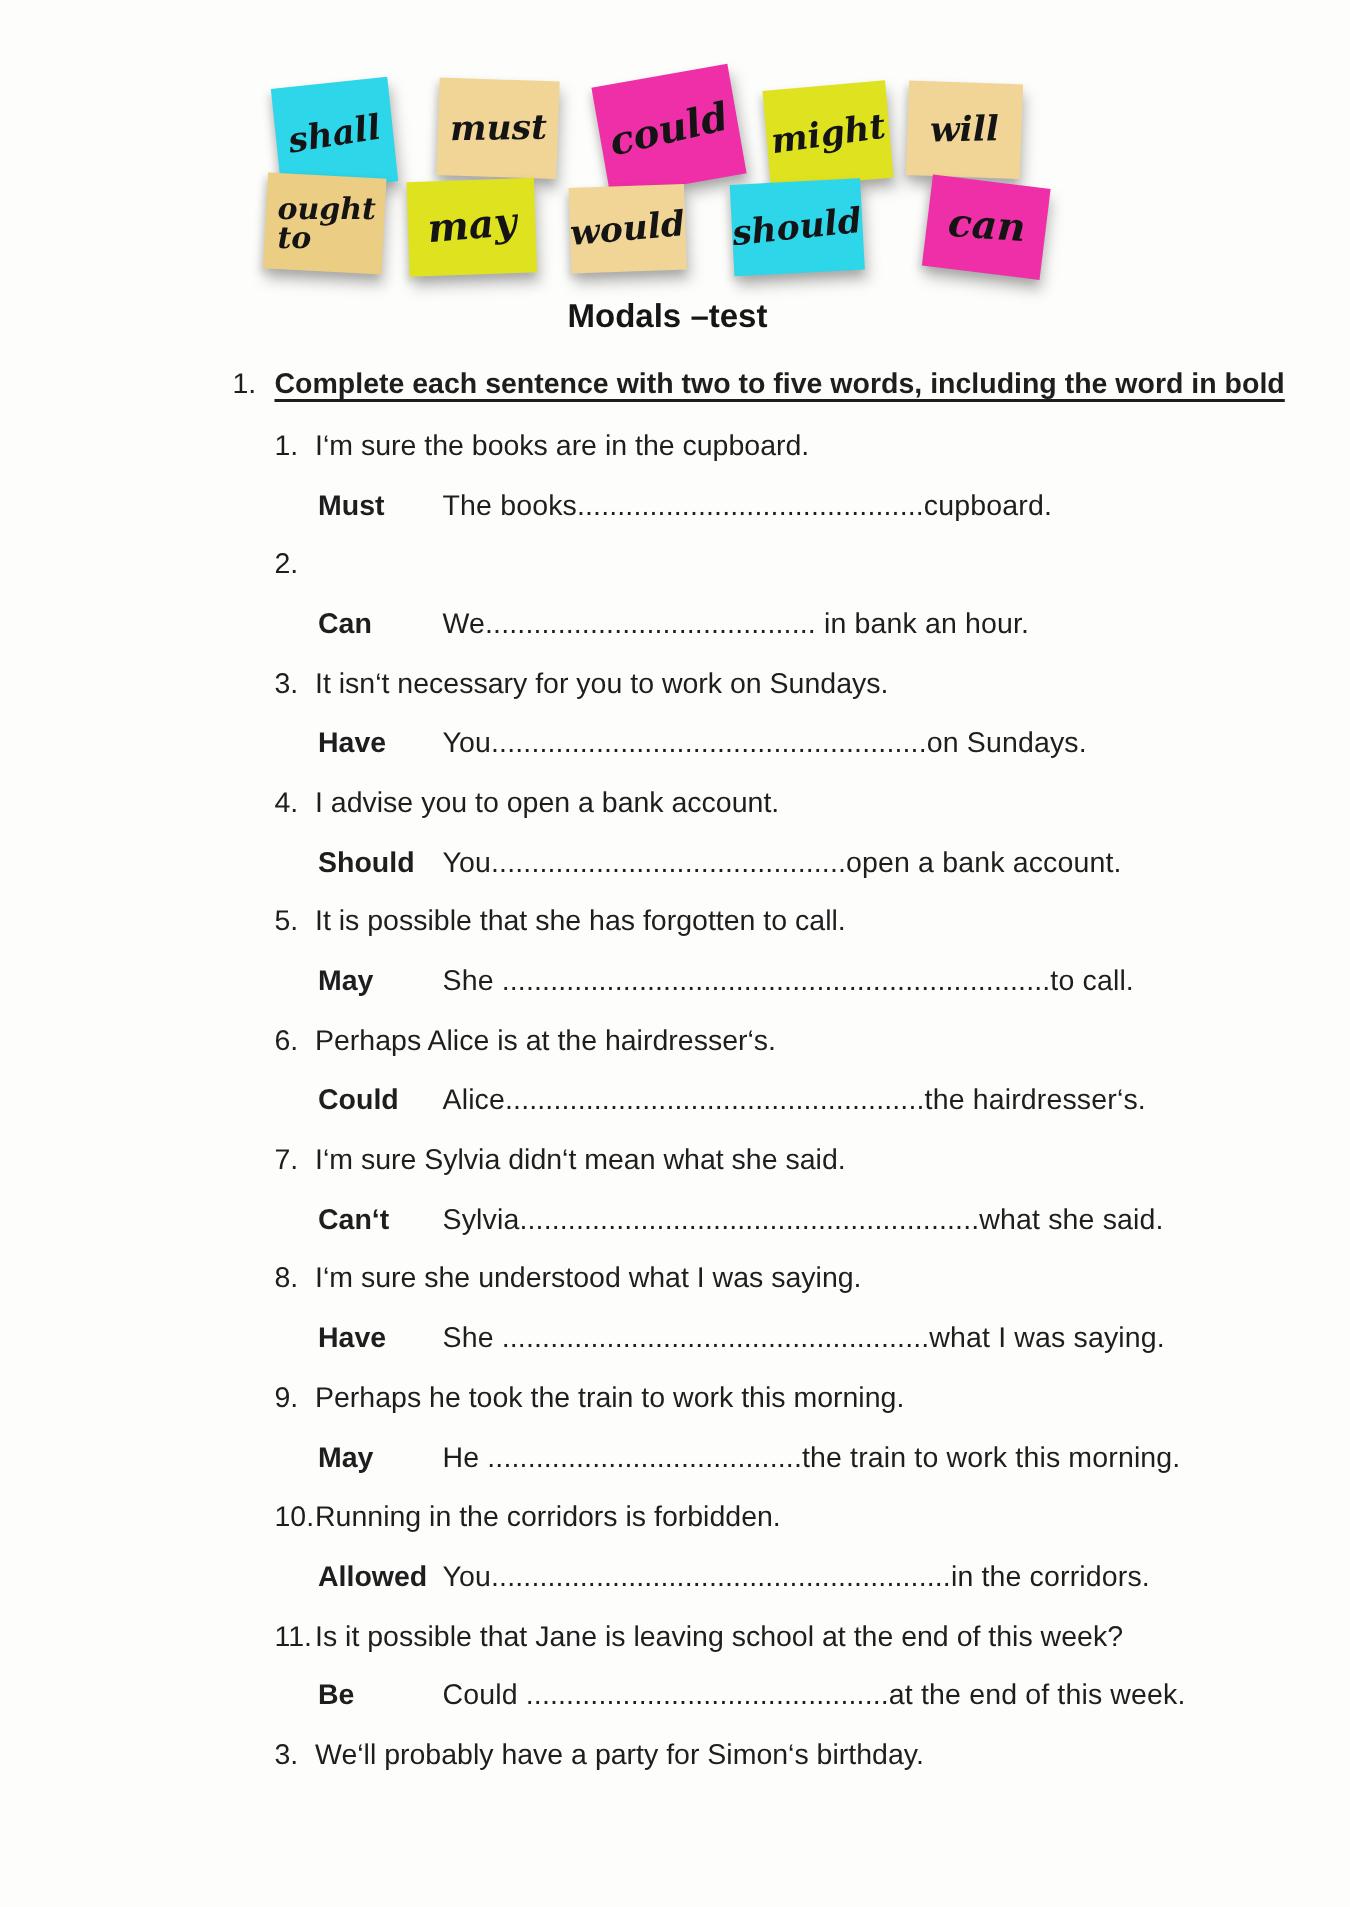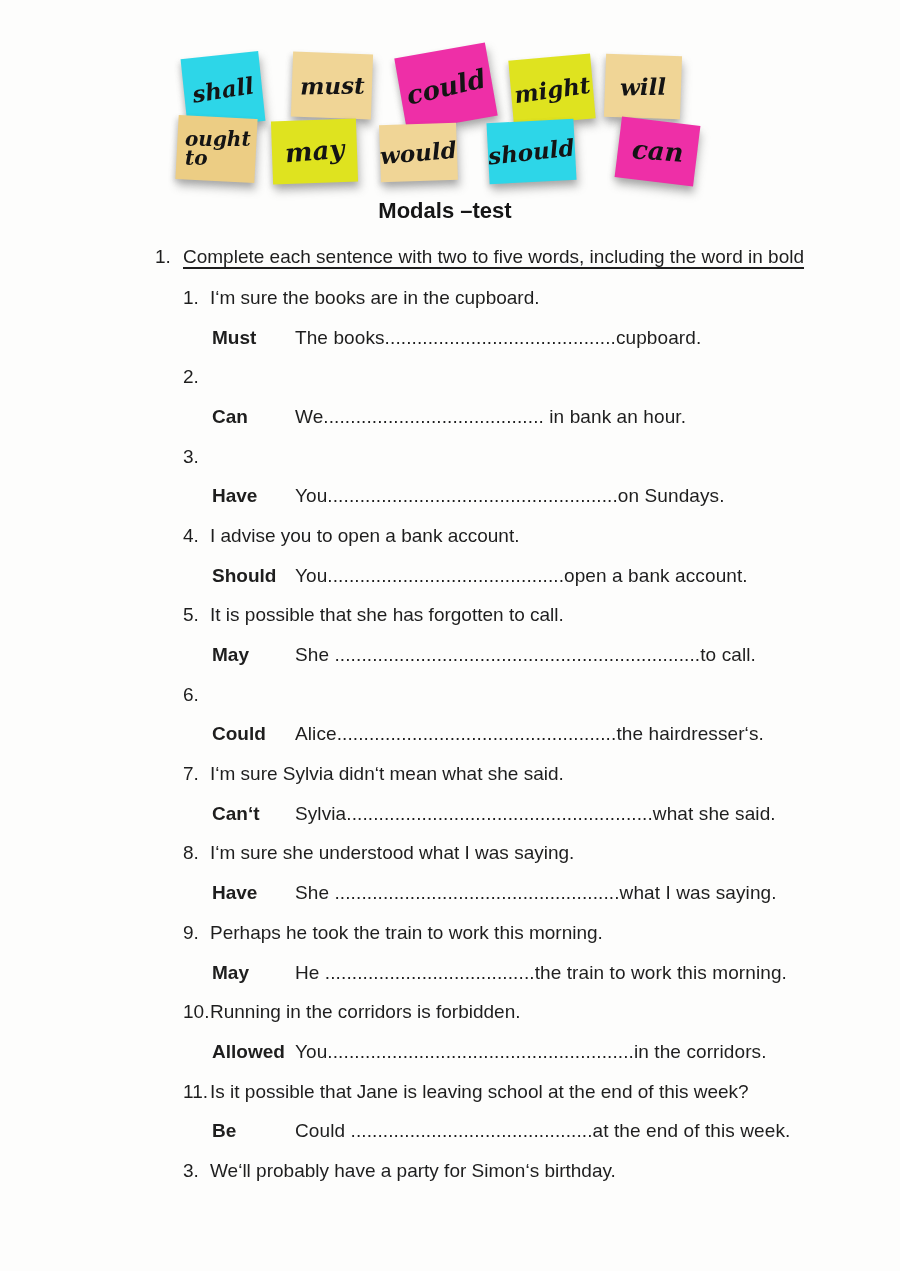--- a/index.html
+++ b/index.html
@@ -52,20 +52,21 @@
   
   .instruction {
     position:absolute; top:246px; left:155px; right:20px;
     display:flex; align-items:baseline;
   }
   .instr-num { display:inline-block; width:28px; flex:none; }
   .instr-text {
     text-decoration:underline;
     text-underline-offset:4px;
     text-decoration-thickness:1.5px;
+    font-weight:bold;
   }
 
   
   .items { position:absolute; top:278px; left:183px; right:20px; }
   .line { height:39.7px; display:flex; align-items:center; white-space:pre; }
   .num { display:inline-block; width:27px; flex:none; }
   .answer-line { padding-left:29px; }
   .keyword { font-weight:700; display:inline-block; min-width:83px; flex:none; }
   .completion { letter-spacing:0.1px; }
 </style>
@@ -118,33 +119,33 @@
   <div class="items">
       <div class="item">
         <div class="line sentence-line"><span class="num">1.</span><span class="sentence">I‘m sure the books are in the cupboard.</span></div>
         <div class="line answer-line"><span class="keyword">Must</span><span class="completion">The books...........................................cupboard.</span></div>
       </div>
       <div class="item">
         <div class="line sentence-line"><span class="num">2.</span></div>
         <div class="line answer-line"><span class="keyword">Can</span><span class="completion">We......................................... in bank an hour.</span></div>
       </div>
       <div class="item">
-        <div class="line sentence-line"><span class="num">3.</span></div>
+        <div class="line sentence-line"><span class="num">3.</span><span class="sentence">It isn‘t necessary for you to work on Sundays.</span></div>
         <div class="line answer-line"><span class="keyword">Have</span><span class="completion">You......................................................on Sundays.</span></div>
       </div>
       <div class="item">
         <div class="line sentence-line"><span class="num">4.</span><span class="sentence">I advise you to open a bank account.</span></div>
         <div class="line answer-line"><span class="keyword">Should</span><span class="completion">You............................................open a bank account.</span></div>
       </div>
       <div class="item">
         <div class="line sentence-line"><span class="num">5.</span><span class="sentence">It is possible that she has forgotten to call.</span></div>
         <div class="line answer-line"><span class="keyword">May</span><span class="completion">She ....................................................................to call.</span></div>
       </div>
       <div class="item">
-        <div class="line sentence-line"><span class="num">6.</span></div>
+        <div class="line sentence-line"><span class="num">6.</span><span class="sentence">Perhaps Alice is at the hairdresser‘s.</span></div>
         <div class="line answer-line"><span class="keyword">Could</span><span class="completion">Alice....................................................the hairdresser‘s.</span></div>
       </div>
       <div class="item">
         <div class="line sentence-line"><span class="num">7.</span><span class="sentence">I‘m sure Sylvia didn‘t mean what she said.</span></div>
         <div class="line answer-line"><span class="keyword">Can‘t</span><span class="completion">Sylvia.........................................................what she said.</span></div>
       </div>
       <div class="item">
         <div class="line sentence-line"><span class="num">8.</span><span class="sentence">I‘m sure she understood what I was saying.</span></div>
         <div class="line answer-line"><span class="keyword">Have</span><span class="completion">She .....................................................what I was saying.</span></div>
       </div>

